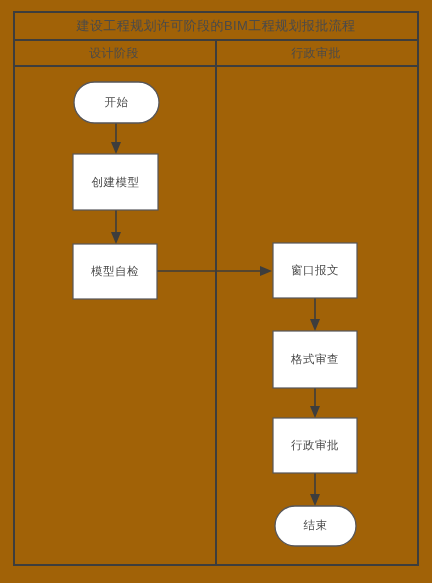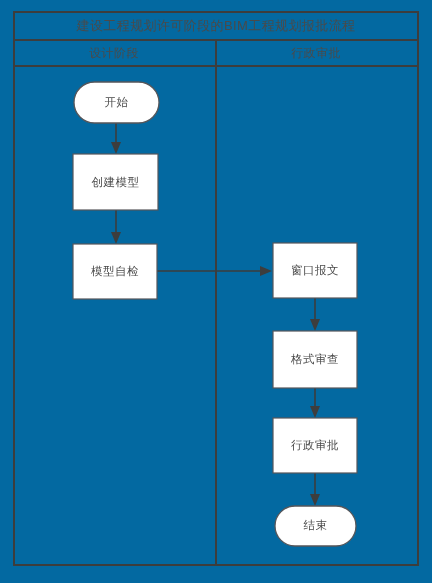--- a/index.html
+++ b/index.html
@@ -10,21 +10,21 @@
   body {
     width: 432px;
     height: 583px;
     font-family: "Liberation Sans", "DejaVu Sans", sans-serif;
     overflow: hidden;
   }
   #canvas {
     position: relative;
     width: 432px;
     height: 583px;
-    background: #0369a1;
+    background: #a16207;
   }
   #flow-svg {
     position: absolute;
     left: 0;
     top: 0;
     width: 432px;
     height: 583px;
   }
   .frame-line {
     stroke: #3d3d3d;

